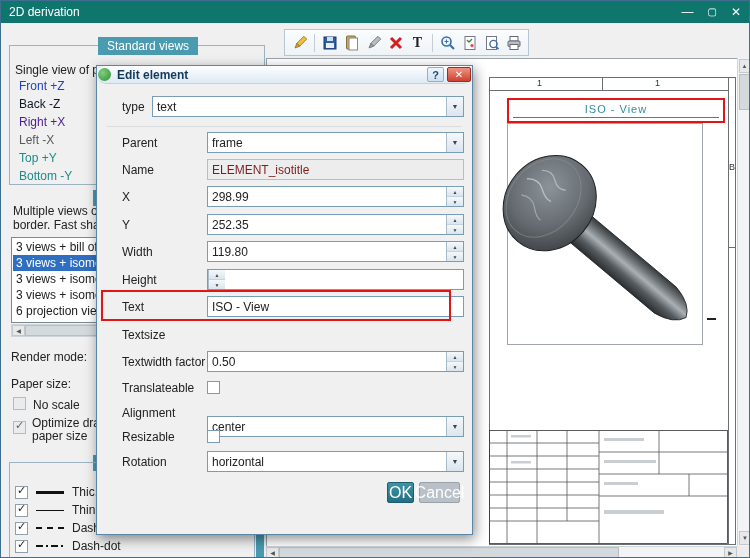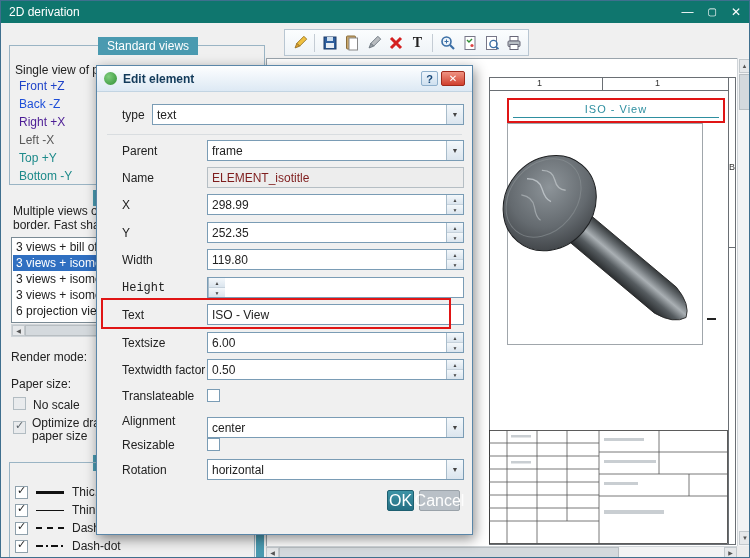--- a/index.html
+++ b/index.html
@@ -17,21 +17,21 @@
   .tb-icon { width:21px; height:21px; display:flex; align-items:center; justify-content:center; }
   .tb-sep { width:1px; height:18px; background:#c4ccd4; margin:0 3px; }
   .tb-T { font-weight:bold; font-size:14px; font-family:"Liberation Serif", serif; color:#222; }
 
   
   #left-panel { position:absolute; left:0; top:22px; width:265px; height:536px; background:#f0f0f0; }
   .groupbox { position:absolute; border:1px solid #9ab4c4; }
   .legend { position:absolute; background:#4a9ab0; color:#fff; padding:2px 9px; font-size:12px; white-space:nowrap; }
   .ptext { position:absolute; white-space:nowrap; }
   .view-item { position:absolute; left:18px; white-space:nowrap; }
-  .c-front { color:#1f43c8; } .c-back { color:#1d4ed8; } .c-right { color:#4c1d95; }
+  .c-front { color:#1f43c8; } .c-back { color:#0f172a; } .c-right { color:#4c1d95; }
   .c-left { color:#5a5a5a; } .c-top { color:#1d8a8a; } .c-bottom { color:#1d8a8a; }
   .listbox { position:absolute; left:10px; top:214px; width:250px; height:86px; background:#fff; border:1px solid #7a8a94; padding:1px; overflow:hidden; }
   .opt { height:16px; line-height:16px; padding-left:3px; white-space:nowrap; overflow:hidden; }
   .opt.sel { background:#2f6fc1; color:#fff; }
   .hscroll { position:absolute; left:10px; top:301px; width:250px; height:13px; background:#f2f3f4; border:1px solid #cfd4d8; display:flex; }
   .sb-btn { width:13px; height:11px; background:#e6e8ea; border:1px solid #c2c8cc; color:#555; font-size:6px; display:flex; align-items:center; justify-content:center; flex:none; }
   .sb-thumb { height:11px; background:#d4d9dd; border:1px solid #b8bec2; }
   .cb { position:relative; width:13px; height:13px; border:1px solid #8fa0ab; background:#fff; display:inline-block; flex:none; }
   .cb .tick { position:absolute; left:1px; top:-3px; font-size:11px; color:#222; }
   .cb.dis { background:#e9ebed; border-color:#b2bcc2; }
@@ -56,21 +56,21 @@
   
   .vscroll { position:absolute; left:736px; top:57px; width:14px; height:488px; background:#f2f3f4; border-left:1px solid #cfd4d8; }
   .vscroll .sb-btn { width:12px; height:14px; font-size:6px; }
   .v-thumb { position:absolute; left:1px; top:16px; width:12px; height:36px; background:#d4d9dd; border:1px solid #b8bec2; }
   .bscroll { position:absolute; left:265px; top:545px; width:471px; height:13px; background:#f2f3f4; border-top:1px solid #cfd4d8; display:flex; }
   .b-thumb { width:340px; height:11px; background:#d4d9dd; border:1px solid #b8bec2; }
   .corner { position:absolute; left:736px; top:545px; width:14px; height:13px; background:#ececec; }
 
   
   #dialog { position:absolute; left:95px; top:64px; width:377px; height:470px; background:#f0f0f0; border:1px solid #5a86a8; box-shadow:2px 4px 12px rgba(0,0,0,.45); z-index:10; }
-  .dlg-title { height:26px; background:linear-gradient(#fdfeff,#dde9f4); border-bottom:1px solid #c2d4e2; display:flex; align-items:center; padding:0 7px; }
+  .dlg-title { height:18px; background:linear-gradient(#fdfeff,#dde9f4); border-bottom:1px solid #c2d4e2; display:flex; align-items:center; padding:0 1px;border-radius:13px; }
   .dlg-icon { width:13px; height:13px; border-radius:50%; background:radial-gradient(circle at 35% 35%, #7fce7f, #2f8f33); margin-right:6px; flex:none; }
   .dlg-title-text { font-weight:bold; color:#123a5a; flex:1; }
   .dlg-help { width:17px; height:15px; border:1px solid #8fb0cc; border-radius:2px; background:linear-gradient(#eef5fc,#cfe0ef); color:#1a4a7a; font-size:11px; font-weight:bold; display:flex; align-items:center; justify-content:center; margin-right:3px; }
   .dlg-close { width:24px; height:15px; border:1px solid #a02a1c; border-radius:2px; background:linear-gradient(#ef9383,#d0402e); color:#fff; font-size:10px; display:flex; align-items:center; justify-content:center; }
   .dlg-body { position:relative; width:100%; height:444px; }
   .dlg-label { position:absolute; left:25px; white-space:nowrap; }
   .combo, .spin, .tin { position:absolute; left:110px; width:257px; height:21px; border:1px solid #7a9cb5; background:#fff; display:flex; font-size:12px; }
   .cval { flex:1; padding:3px 4px; white-space:nowrap; overflow:hidden; }
   .cbtn { width:17px; border-left:1px solid #a8bccb; background:linear-gradient(#f4f8fb,#dbe5ee); display:flex; align-items:center; justify-content:center; font-size:7px; color:#444; flex:none; }
   .sbtns { width:17px; display:flex; flex-direction:column; border-left:1px solid #a8bccb; flex:none; }
@@ -388,57 +388,50 @@
 
       <span class="dlg-label" style="top:161px;">Width</span>
       <div class="spin" style="top:157px;gap:44px;">
         <span class="cval">119.80</span>
         <span class="sbtns">
             <span class="sbtn">▲</span>
             <span class="sbtn">▼</span>
           </span>
       </div>
 
-      <span class="dlg-label" style="top:189px;font-family:Liberation Mono, monospace;">Height</span>
+      <span class="dlg-label" style="top:189px;">Height</span>
       <div class="spin" style="top:185px;">
         <span class="sbtns">
             <span class="sbtn">▲</span>
             <span class="sbtn">▼</span>
           </span>
       </div>
 
       <span class="dlg-label" style="top:216px;">Text</span>
       <div class="tin" style="top:212px;">
         <span class="cval">ISO - View</span>
       </div>
       <div class="dlg-redrect" style="top:206px;"></div>
 
       <span class="dlg-label" style="top:244px;">Textsize</span>
-      <div class="spin" style="top:240px;">
-        <span class="cval">6.00</span>
-        <span class="sbtns">
-            <span class="sbtn">▲</span>
-            <span class="sbtn">▼</span>
-          </span>
-      </div>
 
       <span class="dlg-label" style="top:271px;">Textwidth factor</span>
       <div class="spin" style="top:267px;">
         <span class="cval">0.50</span>
         <span class="sbtns">
             <span class="sbtn">▲</span>
             <span class="sbtn">▼</span>
           </span>
       </div>
 
       <span class="dlg-label" style="top:297px;">Translateable</span>
       <span class="dlg-cb" style="top:297px;"></span>
 
       <span class="dlg-label" style="top:322px;">Alignment</span>
-      <div class="combo" style="top:325px;gap:14px;">
+      <div class="combo" style="top:332px;gap:14px;">
         <span class="cval">center</span>
         <span class="cbtn">▼</span>
       </div>
 
       <span class="dlg-label" style="top:346px;">Resizable</span>
       <span class="dlg-cb" style="top:346px;"></span>
 
       <span class="dlg-label" style="top:371px;">Rotation</span>
       <div class="combo" style="top:367px;">
         <span class="cval">horizontal</span>

